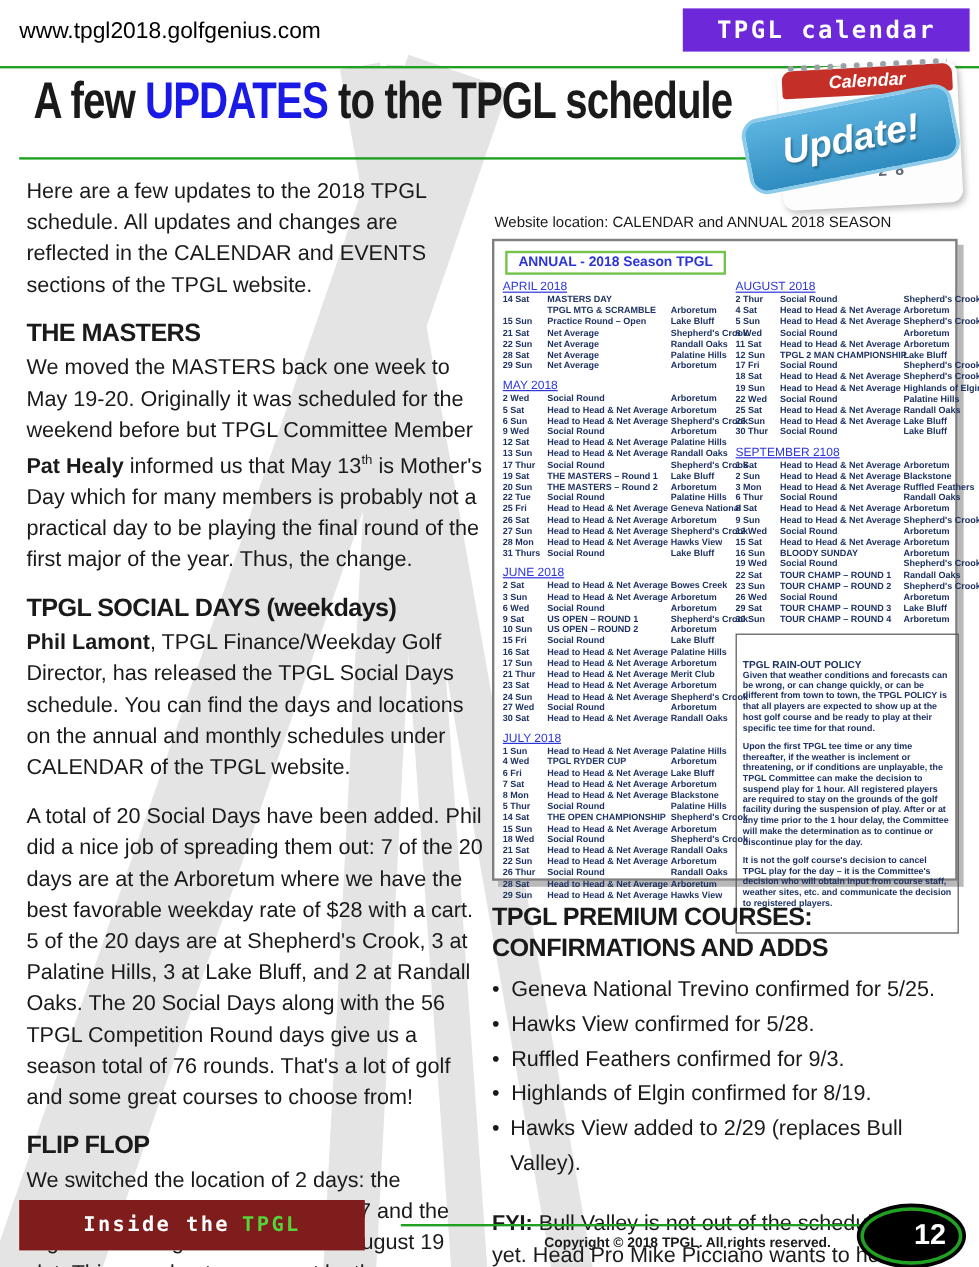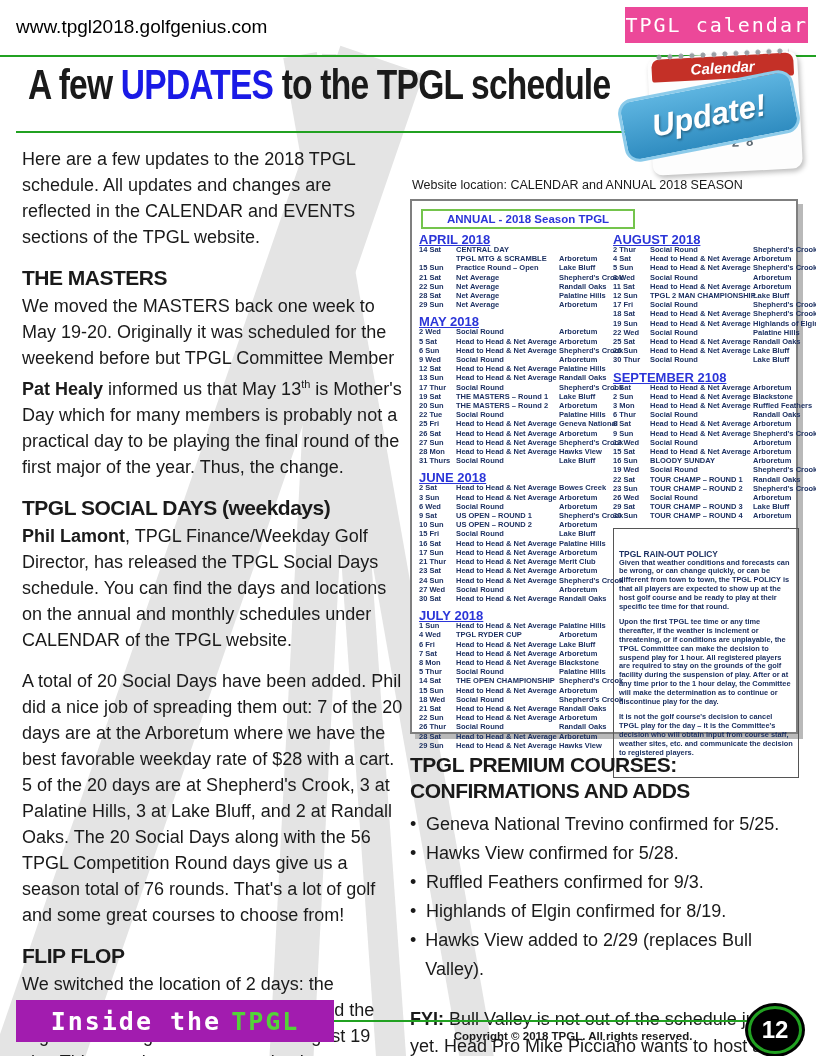--- a/index.html
+++ b/index.html
@@ -1,22 +1,22 @@
 <!DOCTYPE html>
 <html style="--accent_green: #21a121; --title_blue: #1a1ae6; --month_blue: #2b35d8; --cal_navy: #1e3263; --cal_red: #c43027; --badge_green: #53d438; --watermark: #e4e4e4;"><head>
 <meta charset="utf-8">
 <style>
   html,body{margin:0;padding:0;background:#888;}
   .page{position:relative;width:816px;height:1056px;background:#fff;
         font-family:"Liberation Sans",sans-serif;overflow:hidden;color:#1a1a1a;}
   .wm{position:absolute;background:var(--watermark,#e4e4e4);transform-origin:top center;z-index:0;}
   
   .mast-url{position:absolute;left:16px;top:16px;font-size:19px;color:#000;z-index:2;}
-  .mast-badge{position:absolute;right:8px;top:7px;background:#ec4899;color:#fff;padding:6px 0;
-      font-family:"DejaVu Sans Mono",monospace;font-size:20px;font-weight:normal;letter-spacing:2px;z-index:2;}
+  .mast-badge{position:absolute;right:8px;top:7px;background:#6d28d9;color:#fff;padding:6px 28px;
+      font-family:"DejaVu Sans Mono",monospace;font-size:20px;font-weight:bold;letter-spacing:2px;z-index:2;}
   .gline1{position:absolute;left:0;right:0;top:55px;height:2px;background:var(--accent_green,#21a121);z-index:2;}
   .gline2{position:absolute;left:16px;width:625px;top:131px;height:2px;background:var(--accent_green,#21a121);z-index:2;}
   h1.title{position:absolute;left:28px;top:60px;margin:0;font-size:43px;font-weight:bold;white-space:nowrap;
       transform:scaleX(0.78);transform-origin:left;letter-spacing:-1px;z-index:2;}
   h1.title .hl{color:var(--title_blue,#1a1ae6);}
   
   .cal-art{position:absolute;right:10px;top:48px;width:186px;height:130px;z-index:3;}
   .cal-back{position:absolute;right:6px;top:6px;width:150px;height:118px;background:#fdfdfd;border-radius:10px;
       transform:rotate(-3deg);box-shadow:2px 3px 5px rgba(0,0,0,.25);}
   .cal-spiral{position:absolute;left:8px;right:8px;top:-4px;height:8px;
@@ -32,48 +32,48 @@
   
   .leftcol{position:absolute;left:22px;top:146px;width:382px;font-size:18px;line-height:26px;z-index:2;}
   .leftcol p{margin:0 0 15px 0;}
   .leftcol h2{margin:6px 0 2px 0;font-size:21px;letter-spacing:-0.5px;}
   
   .rightcol{position:absolute;left:410px;top:178px;width:388px;z-index:2;}
   .weblabel{font-size:12.5px;margin:0 0 7px 2px;}
   .panel{background:#fff;border:2px solid #7f7f7f;box-shadow:5px 5px 0 #b9b9b9;
       padding:7px 5px 6px 7px;height:518px;}
   .ann-box{display:inline-block;border:2px solid #74c44c;color:var(--month_blue,#2b35d8);
-      font-weight:bold;font-size:11.5px;padding:2px 24px;margin:1px 0 5px 2px;}
+      font-weight:bold;font-size:11.5px;padding:2px 9px;margin:1px 0 5px 2px;}
   .cal-cols{display:flex;gap:8px;}
   .cal-col{width:50%;}
   .cal-month{margin-bottom:7px;}
-  .cal-month-name{color:var(--month_blue,#2b35d8);font-weight:bold;font-size:13px;
+  .cal-month-name{color:var(--month_blue,#2b35d8);font-weight:normal;font-size:10px;
       text-decoration:underline;line-height:11px;}
   .cal-row{display:grid;grid-template-columns:35px 101px 1fr;column-gap:2px;
       font-size:7.5px;font-weight:bold;color:var(--cal_navy,#1e3263);line-height:9.2px;white-space:nowrap;}
   .rain{border:1.5px solid #555;margin-top:4px;padding:20px 5px;color:var(--cal_navy,#1e3263);}
   .rain-title{font-weight:bold;font-size:8.4px;line-height:10px;}
   .rain p{margin:0 0 7px 0;font-size:7.4px;font-weight:bold;line-height:8.8px;}
   .rain p:last-child{margin-bottom:0;}
   .prem-h{margin:18px 0 6px 0;font-size:21px;font-weight:bold;line-height:26px;letter-spacing:-0.5px;}
   .bullets{margin:4px 0 0 0;padding:0;list-style:none;font-size:18px;line-height:29px;}
   .bullets li{display:flex;}
   .bullets .dot{width:16px;}
   .fyi{margin-top:22px;font-size:18px;line-height:27px;}
   
-  .foot-badge{position:absolute;left:16px;top:1000px;width:318px;height:42px;background:#a21caf;color:#fff;
+  .foot-badge{position:absolute;left:16px;top:1000px;width:288px;height:42px;background:#7f1d1d;color:#fff;
       display:flex;align-items:center;justify-content:center;z-index:3;
-      font-family:"DejaVu Sans Mono",monospace;font-size:25px;font-weight:bold;letter-spacing:2px;}
+      font-family:"DejaVu Sans Mono",monospace;font-size:17px;font-weight:bold;letter-spacing:2px;}
   .foot-badge .tp{color:var(--badge_green,#53d438);margin-left:10px;}
   .foot-line{position:absolute;left:334px;top:1020px;width:434px;height:2px;background:var(--accent_green,#21a121);z-index:2;}
   .copyright{position:absolute;left:408px;top:1030px;width:330px;text-align:center;
       font-size:11.5px;font-weight:bold;z-index:3;}
   .pagenum{position:absolute;right:14px;top:1006px;width:48px;height:42px;background:#000;
       border:3px solid var(--accent_green,#21a121);box-shadow:0 0 0 3px #000;border-radius:50%;
-      color:#fff;font-size:24px;font-weight:bold;display:flex;align-items:center;justify-content:center;z-index:3;}
+      color:#fff;font-size:24px;font-weight:bold;display:flex;align-items:center;justify-content:center;z-index:3;padding-left:31px;}
   sup{font-size:11px;}
 </style>
 </head>
 <body>
 
 <div class="page">
 
   <div class="wm" style="left:283px;top:55px;width:34px;height:1050px;transform:rotate(-10deg);"></div>
   <div class="wm" style="left:306px;top:55px;width:30px;height:1050px;transform:rotate(-4deg);"></div>
   <div class="wm" style="left:322px;top:55px;width:44px;height:1050px;transform:rotate(3deg);"></div>
@@ -116,21 +116,21 @@
     <div class="weblabel">Website location: CALENDAR and ANNUAL 2018 SEASON</div>
 
     <div class="panel">
       <div class="ann-box">ANNUAL - 2018 Season TPGL</div>
       <div class="cal-cols">
         <div class="cal-col">
             <div class="cal-month">
               <div class="cal-month-name">APRIL 2018</div>
               <div class="cal-row">
                 <span>14 Sat</span>
-                <span>CENTRAL DAY</span>
+                <span>MASTERS DAY</span>
                 <span></span>
               </div>
               <div class="cal-row">
                 <span></span>
                 <span>TPGL MTG &amp; SCRAMBLE</span>
                 <span>Arboretum</span>
               </div>
               <div class="cal-row">
                 <span>15 Sun</span>
                 <span>Practice Round – Open</span>

